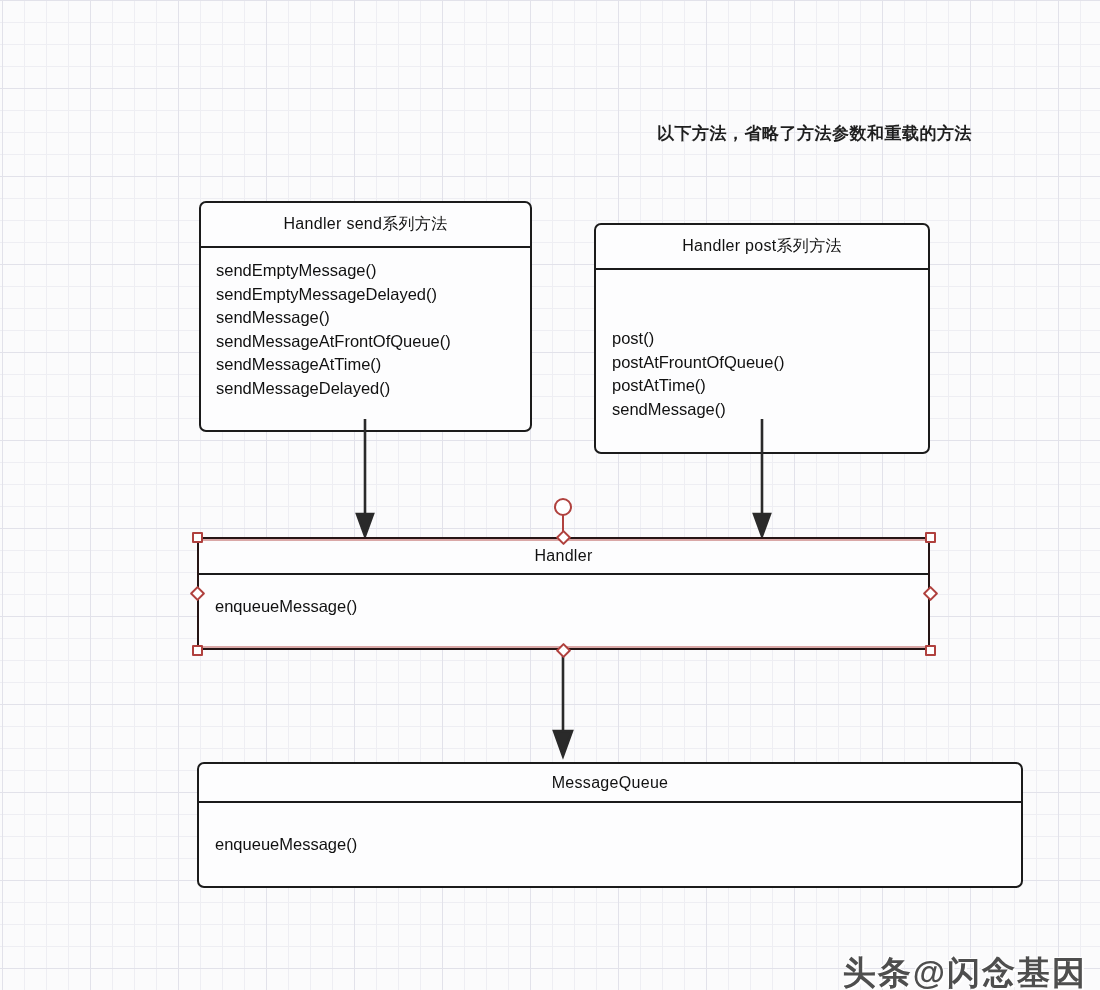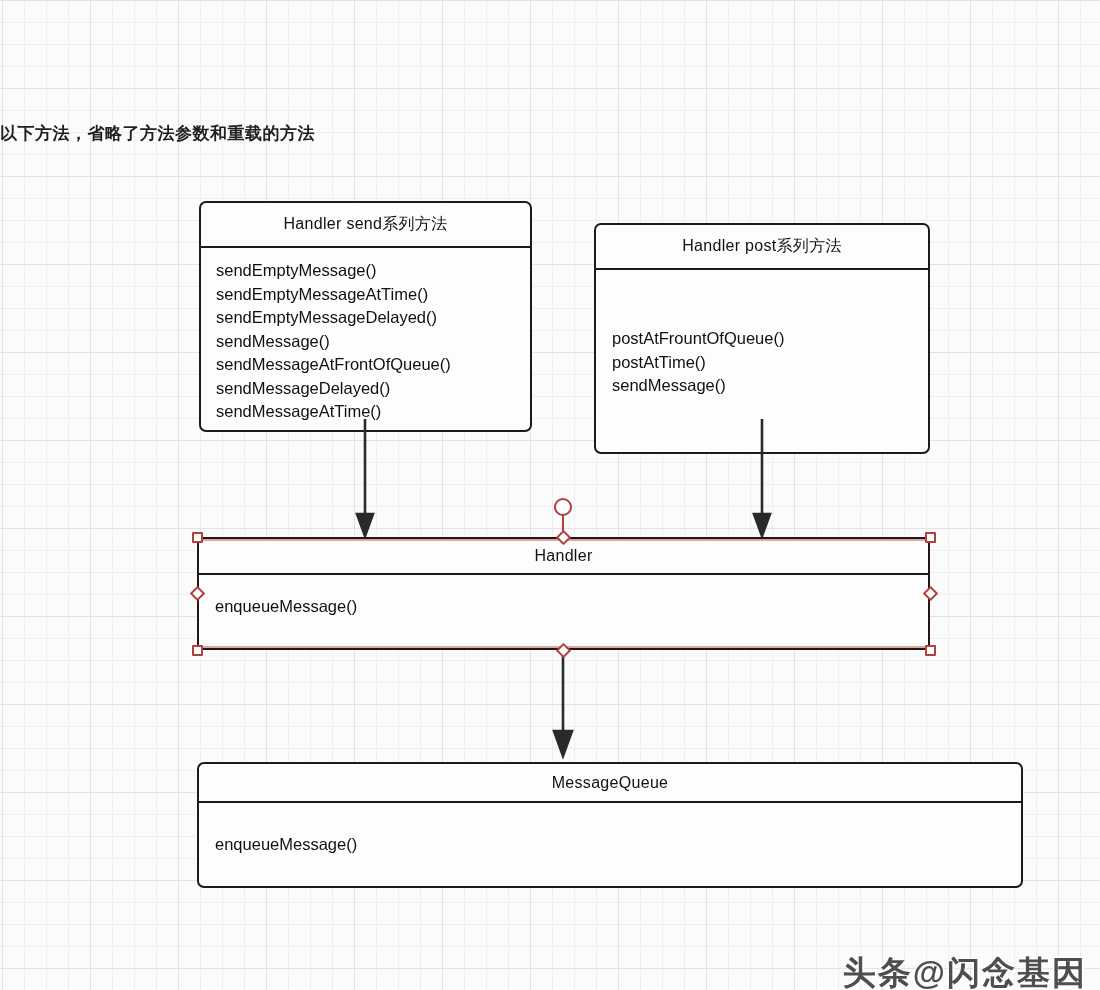--- a/index.html
+++ b/index.html
@@ -9,22 +9,22 @@
     background-color:#fbfbfc;
     background-image:
       linear-gradient(#e2e2ea 1px, transparent 1px),
       linear-gradient(90deg,#e2e2ea 1px, transparent 1px),
       linear-gradient(#eeeef3 1px, transparent 1px),
       linear-gradient(90deg,#eeeef3 1px, transparent 1px);
     background-size:88px 88px,88px 88px,22px 22px,22px 22px;
     background-position:2px 0,2px 0,2px 0,2px 0;
   }
   .note{
-    position:absolute;top:122px;left:0;width:928px;text-align:left;
-    font-size:17px;font-weight:700;color:#1f1f1f;letter-spacing:.5px;
+    position:absolute;top:122px;left:0;width:928px;text-align:right;
+    font-size:17px;font-weight:700;color:#1f1f1f;letter-spacing:.5px;padding-left:44px;
   }
   .uml-box{
     position:absolute;box-sizing:border-box;background:#fdfdfe;
     border:2.5px solid #1b1b1b;border-radius:7px;
   }
   .uml-box .hd{
     box-sizing:border-box;border-bottom:2.5px solid #1b1b1b;
     display:flex;align-items:center;justify-content:center;
     font-size:16px;font-weight:500;color:#111;letter-spacing:.3px;
   }
@@ -66,32 +66,32 @@
 <body>
 
 <div class="canvas">
 
   <div class="note">以下方法，省略了方法参数和重载的方法</div>
 
   <div class="uml-box" id="send-box">
     <div class="hd">Handler send系列方法</div>
     <div class="bd">
       <span>sendEmptyMessage()</span>
-      <span>sendEmptyMessageAtTime()</span>
       <span>sendEmptyMessageDelayed()</span>
       <span>sendMessage()</span>
       <span>sendMessageAtFrontOfQueue()</span>
+      <span>sendMessageAtTime()</span>
       <span>sendMessageDelayed()</span>
-      <span>sendMessageAtTime()</span>
     </div>
   </div>
 
   <div class="uml-box" id="post-box">
     <div class="hd">Handler post系列方法</div>
     <div class="bd">
+      <span>post()</span>
       <span>postAtFrountOfQueue()</span>
       <span>postAtTime()</span>
       <span>sendMessage()</span>
     </div>
   </div>
 
   <svg class="arrows" viewBox="0 0 1100 990">
     <g stroke="#2a2a2a" stroke-width="2.6" fill="#2a2a2a">
       <line x1="365" y1="419" x2="365" y2="517"></line>
       <polygon points="365,536 357,514 373,514"></polygon>

